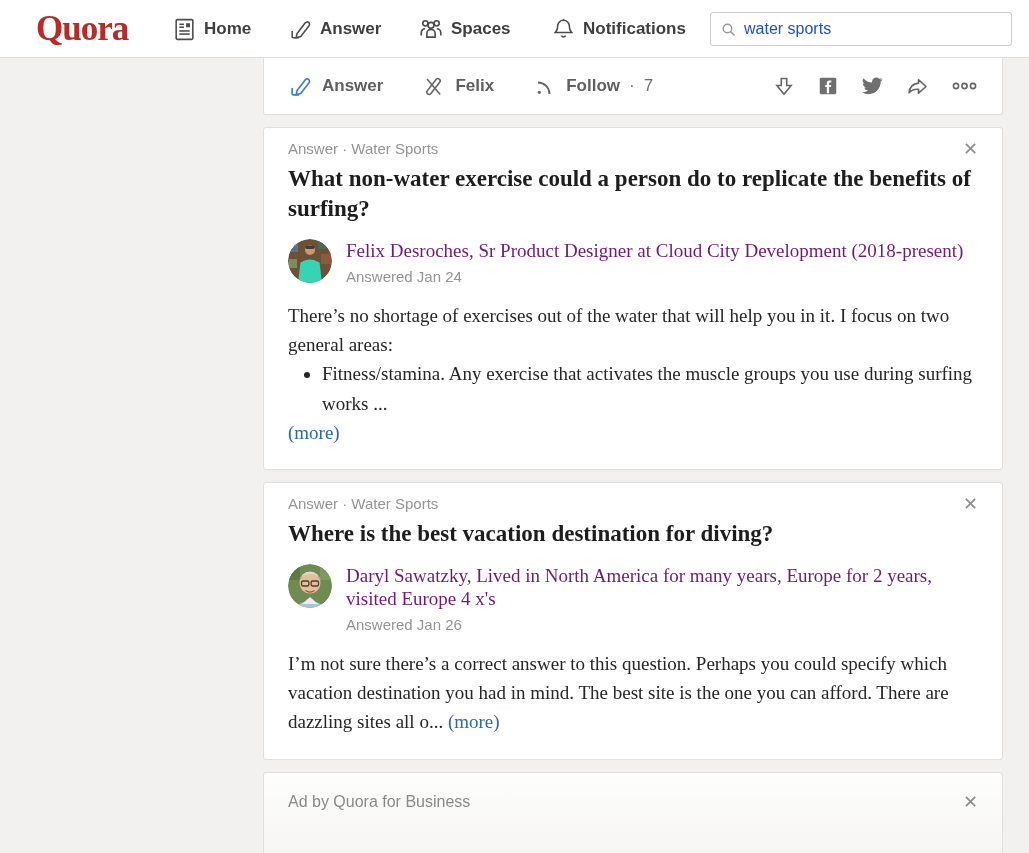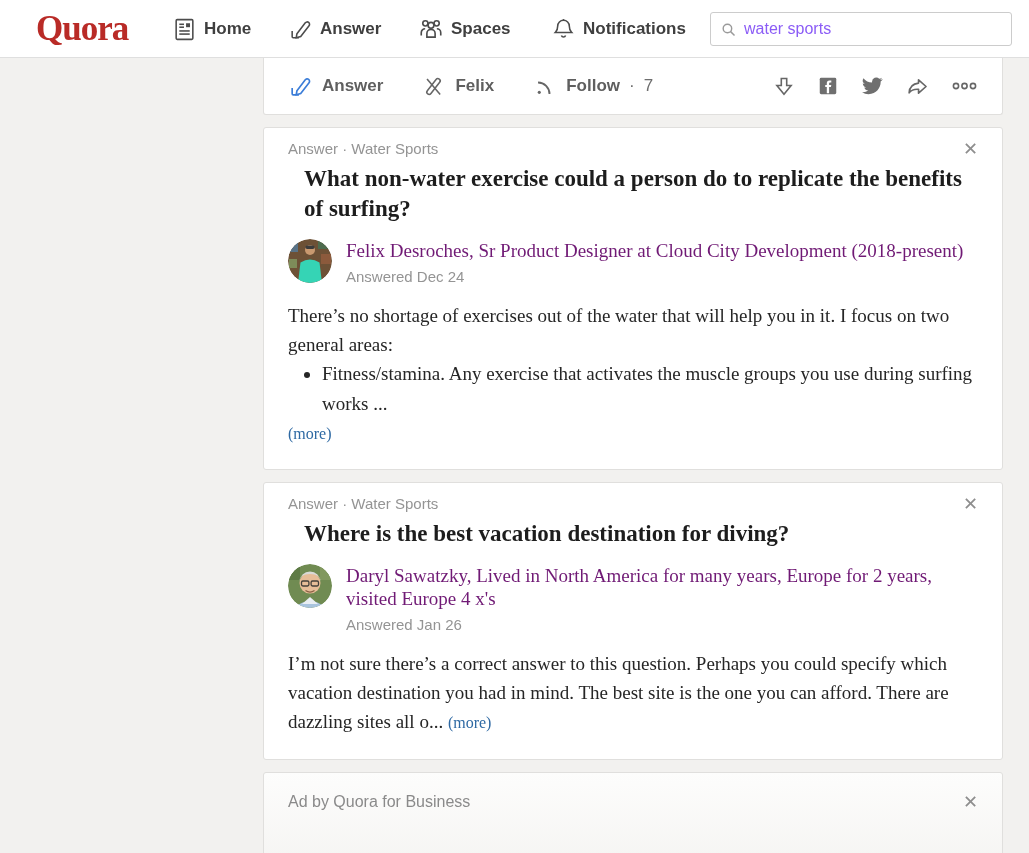--- a/index.html
+++ b/index.html
@@ -9,21 +9,21 @@
   
   .nav { position:absolute; top:0; left:0; width:1029px; height:58px; background:#fff;
          border-bottom:1px solid #dfdfdf; z-index:20; }
   .logo { position:absolute; left:36px; top:9px; font-family:"Liberation Serif","DejaVu Serif",serif;
           font-weight:bold; font-size:35px; color:#b92b27; letter-spacing:-1px; cursor:pointer; }
   .nav-item { position:absolute; top:0; height:58px; display:flex; align-items:center; gap:7px; cursor:pointer; }
   .nav-item span { font-size:17px; font-weight:600; color:#3f3f3f; }
   .nav-item svg { display:block; }
   .searchbox { position:absolute; left:710px; top:12px; width:302px; height:34px; background:#fff;
                border:1px solid #ccc; border-radius:3px; display:flex; align-items:center; padding:0 9px; gap:7px; }
-  .searchbox input { border:none; outline:none; flex:1; font-size:16px; color:#8b5cf6;
+  .searchbox input { border:none; outline:none; flex:1; font-size:16px; color:#1d4ed8;
                      font-family:"Liberation Sans","DejaVu Sans",sans-serif; background:transparent; }
 
   
   .content { position:absolute; left:263px; top:58px; width:740px; }
   .card { background:#fff; border:1px solid #e0dfdd; border-radius:3px; margin-bottom:12px; }
 
   
   .action-card { border-top:none; border-radius:0 0 3px 3px; height:57px; display:flex;
                  align-items:center; padding:0 24px; margin-bottom:12px; }
   .action-left { display:flex; align-items:center; gap:38px; }
@@ -33,31 +33,31 @@
   .action-right { margin-left:auto; display:flex; align-items:center; gap:21px; }
   .share-btn { cursor:pointer; display:flex; align-items:center; }
 
   
   .card-inner { padding:12px 24px 22px; }
   .meta-row { display:flex; align-items:flex-start; }
   .meta { font-size:15px; color:#949494; }
   .close { margin-left:auto; color:#8e8e8e; font-size:18px; line-height:18px; cursor:pointer;
            font-family:"DejaVu Sans",sans-serif; }
   .title { font-family:"Liberation Serif","DejaVu Serif",serif; font-weight:bold; font-size:23px;
-           line-height:1.32; color:#1d1d1d; margin:6px 16px 14px; cursor:pointer; }
+           line-height:1.32; color:#1d1d1d; margin:6px 0 14px; cursor:pointer; }
   .author-row { display:flex; gap:14px; }
   .avatar { width:44px; height:44px; border-radius:50%; flex:0 0 44px; overflow:hidden; cursor:pointer; }
   .author-name { font-family:"Liberation Serif","DejaVu Serif",serif; font-size:19px; line-height:1.22;
                  color:#701a75; cursor:pointer; }
   .answered { font-size:15px; color:#949494; margin-top:6px; }
   .body-text { font-family:"Liberation Serif","DejaVu Serif",serif; font-size:19px; line-height:1.54;
                color:#262626; margin-top:16px; }
   ul.bullets { margin:0; padding-left:34px; }
   ul.bullets li { font-family:"Liberation Serif","DejaVu Serif",serif; font-size:19px; line-height:1.54; color:#262626; }
-  .more { color:#2e69a3; cursor:pointer; font-family:"Liberation Serif","DejaVu Serif",serif; font-size:16px; }
+  .more { color:#2e69a3; cursor:pointer; font-family:"Liberation Serif","DejaVu Serif",serif; font-size:19px; }
   .more-line { margin-top:0; }
 
   
   .ad-card { height:120px; background:linear-gradient(180deg,#fdfdfc,#f3f2f0); }
   .ad-inner { padding:20px 24px; display:flex; align-items:flex-start; }
   .ad-label { font-size:16px; color:#8a8a8a; }
   svg { flex-shrink:0; }
 </style>
 </head>
 <body>
@@ -199,21 +199,21 @@
               <rect x="1" y="20" width="8" height="9" fill="#7e8c59"></rect>
               <rect x="33" y="15" width="10" height="10" fill="#8c5a3c"></rect>
               <circle cx="22" cy="11" r="5" fill="#c9996f"></circle>
               <rect x="17.5" y="6.5" width="9" height="3.4" rx="1.6" fill="#3c3c3c"></rect>
               <path d="M10 44 L12.5 23.5 Q22 17.5 31.5 23.5 L34 44 Z" fill="#35d4b5"></path>
             </g>
           </svg>
         </div>
         <div>
           <div class="author-name">Felix Desroches, Sr Product Designer at Cloud City Development (2018-present)</div>
-          <div class="answered">Answered Dec 24</div>
+          <div class="answered">Answered Jan 24</div>
         </div>
       </div>
       <div class="body-text">
         <p>There’s no shortage of exercises out of the water that will help you in it. I focus on two general areas:</p>
         <ul class="bullets">
           <li>Fitness/stamina. Any exercise that activates the muscle groups you use during surfing works ...</li>
         </ul>
         <div class="more-line"><a class="more">(more)</a></div>
       </div>
     </div>

